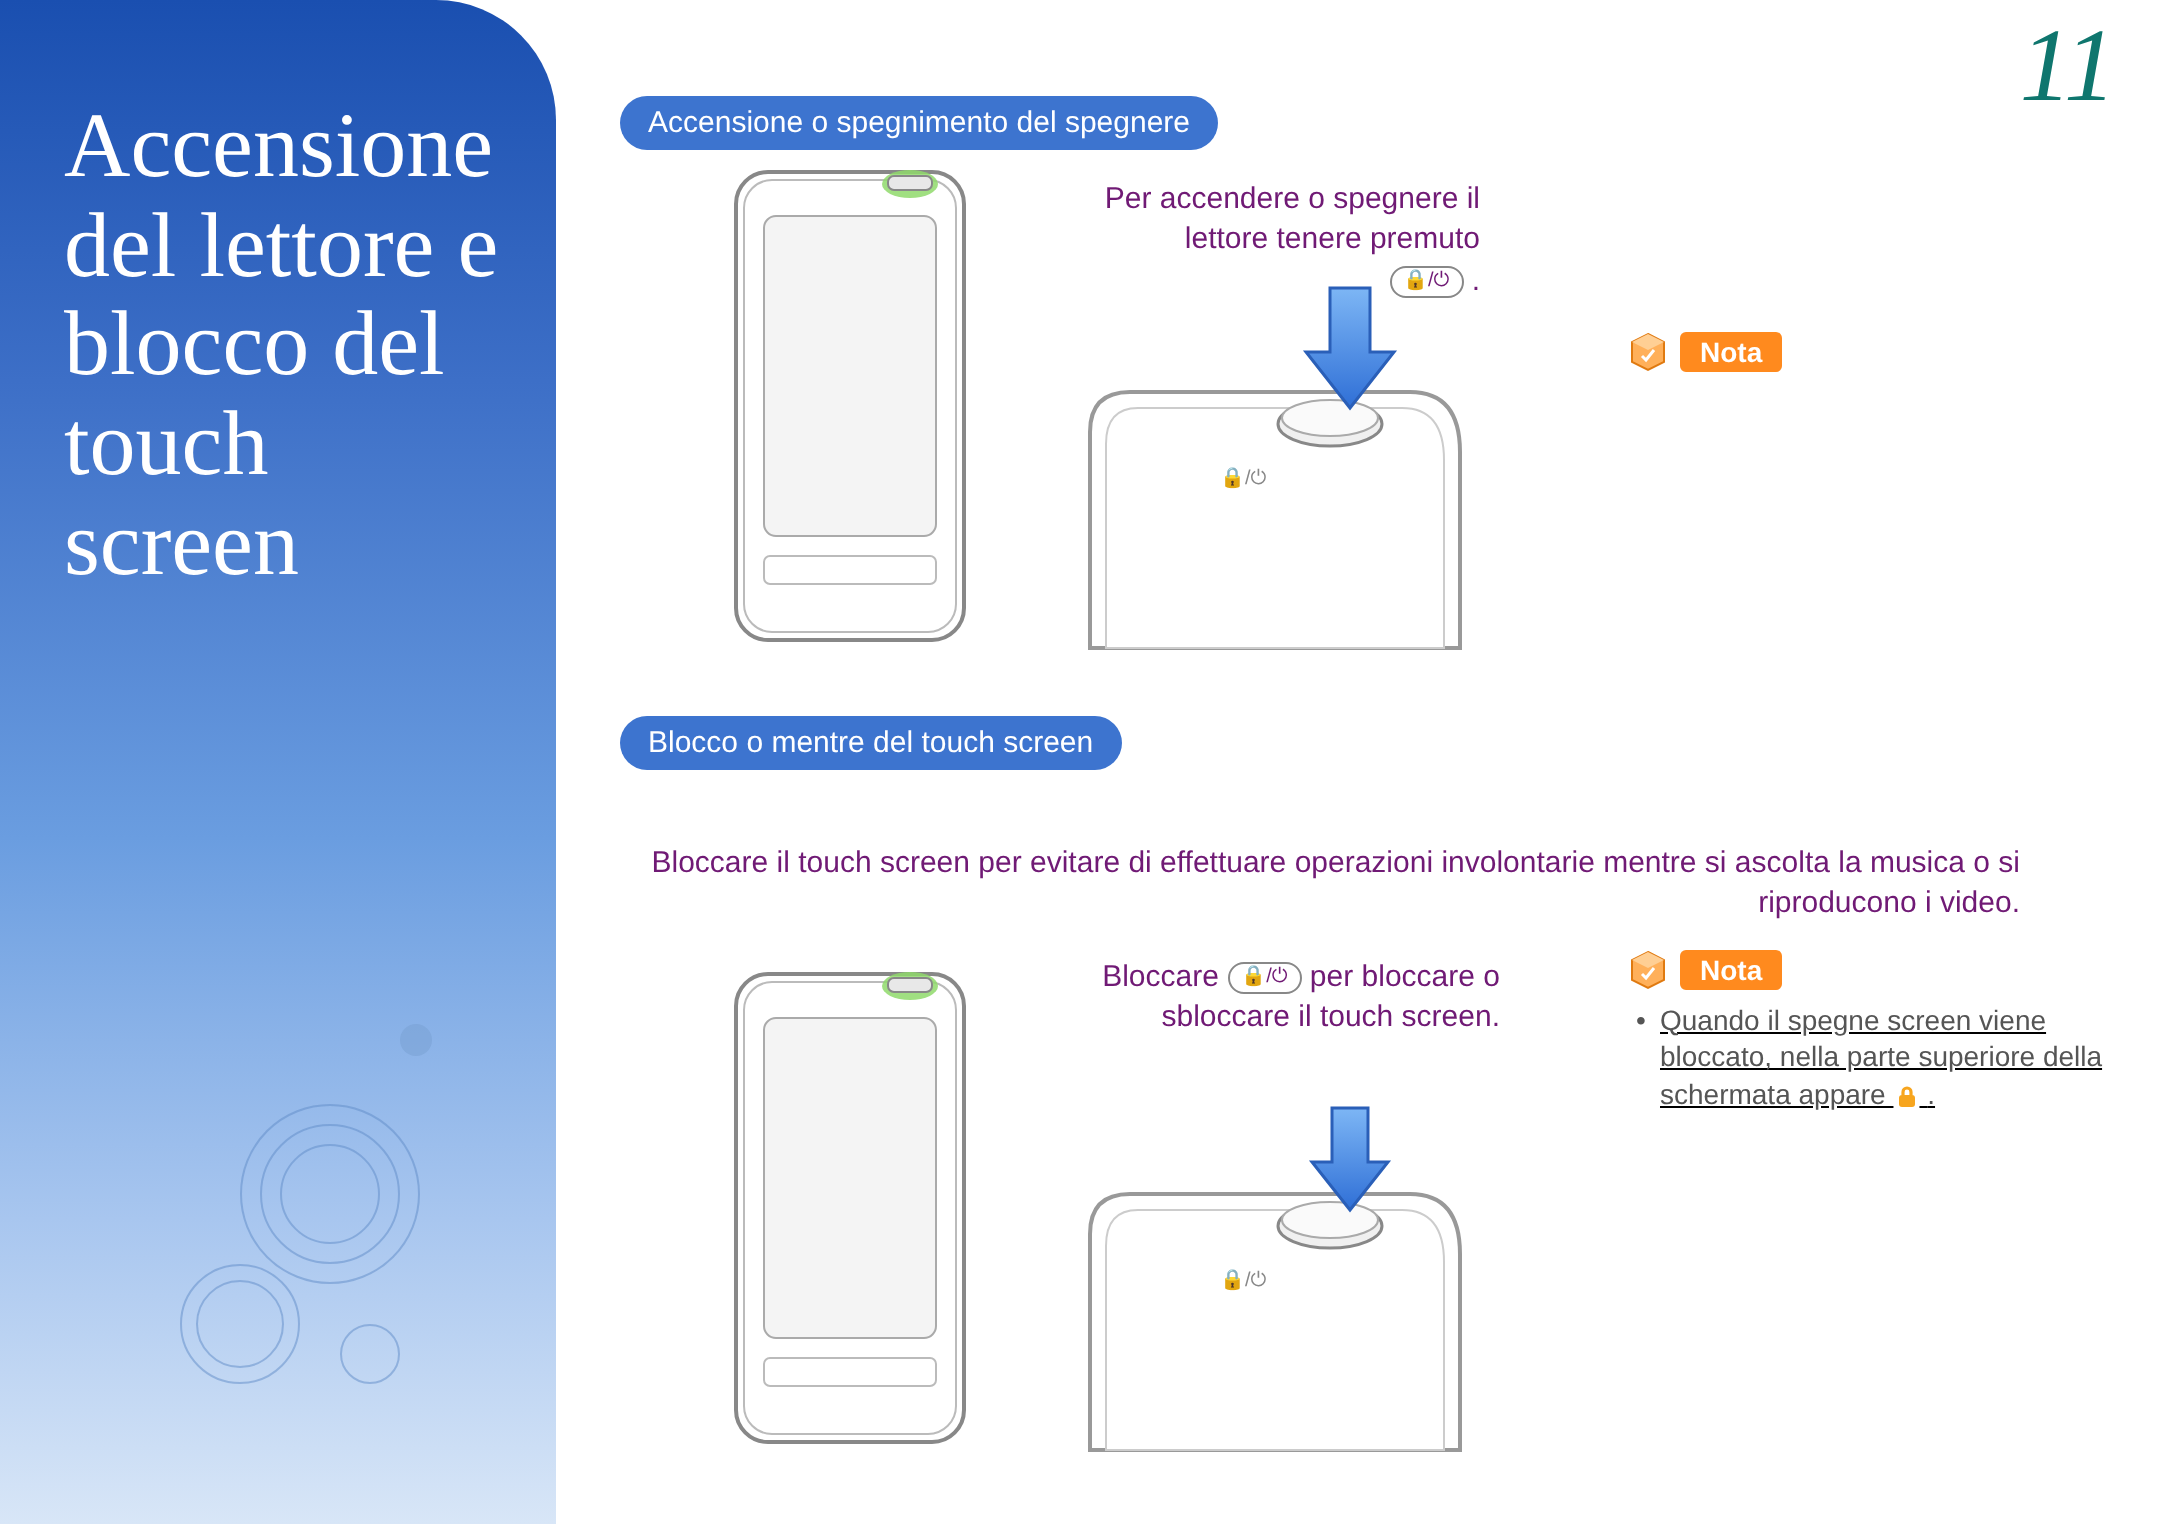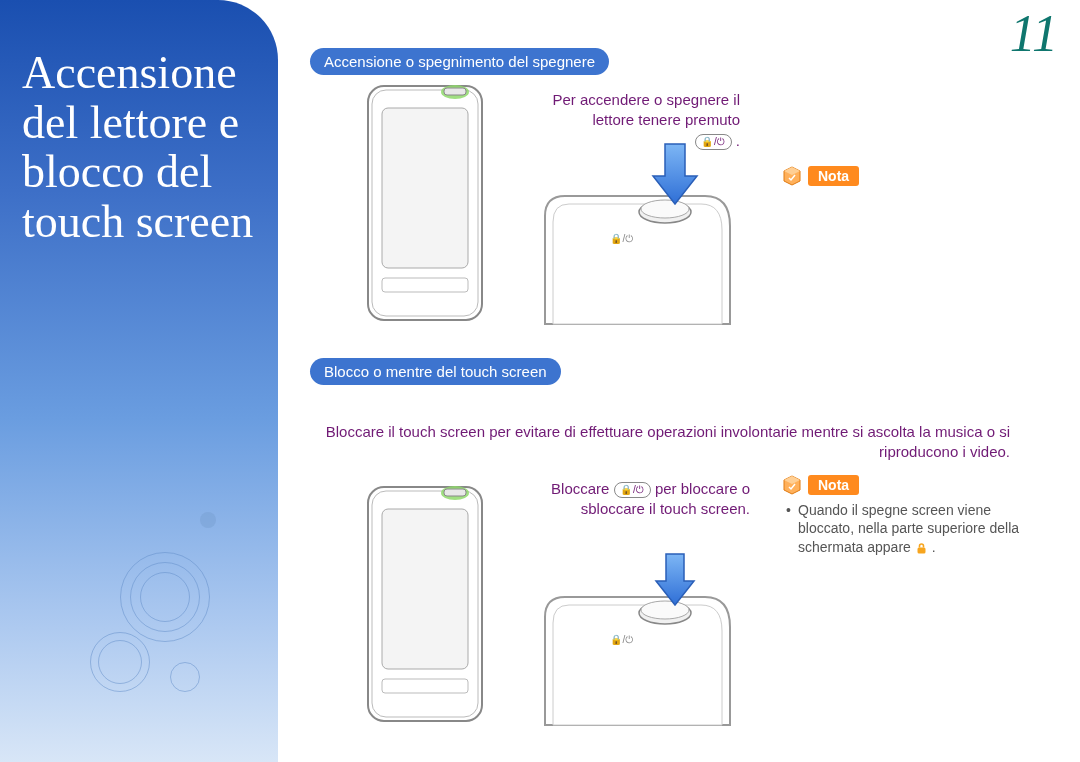--- a/index.html
+++ b/index.html
@@ -11,21 +11,21 @@
     position: relative;
     overflow: hidden;
   }
   .sidebar {
     position: absolute;
     left: 0; top: 0;
     width: 278px;
     height: 762px;
     background: linear-gradient(180deg, #1a4fb0 0%, #3d6fc7 25%, #6a9de0 55%, #a8c6ef 80%, #d8e6f7 100%);
     border-top-right-radius: 60px;
-    padding: 48px 18px 0 22px;
+    padding: 48px 18px 0 32px;
   }
   .sidebar-title {
     font-family: Georgia, 'Times New Roman', serif;
     font-size: 46px;
     line-height: 1.08;
     color: #fff;
     font-weight: 400;
   }
   .deco-circles {
     position: absolute;
@@ -86,22 +86,23 @@
     display: inline-block;
     border: 1px solid #888;
     border-radius: 9px;
     padding: 1px 6px;
     font-size: 10px;
     vertical-align: middle;
     line-height: 12px;
   }
   .note-box {
     position: absolute;
-    left: 472px;
+    left: 504px;
     width: 260px;
+    text-decoration: underline;
   }
   .note-header {
     display: inline-flex;
     align-items: center;
     gap: 6px;
     margin-bottom: 6px;
   }
   .note-icon {
     width: 20px; height: 20px;
     display: inline-block;

